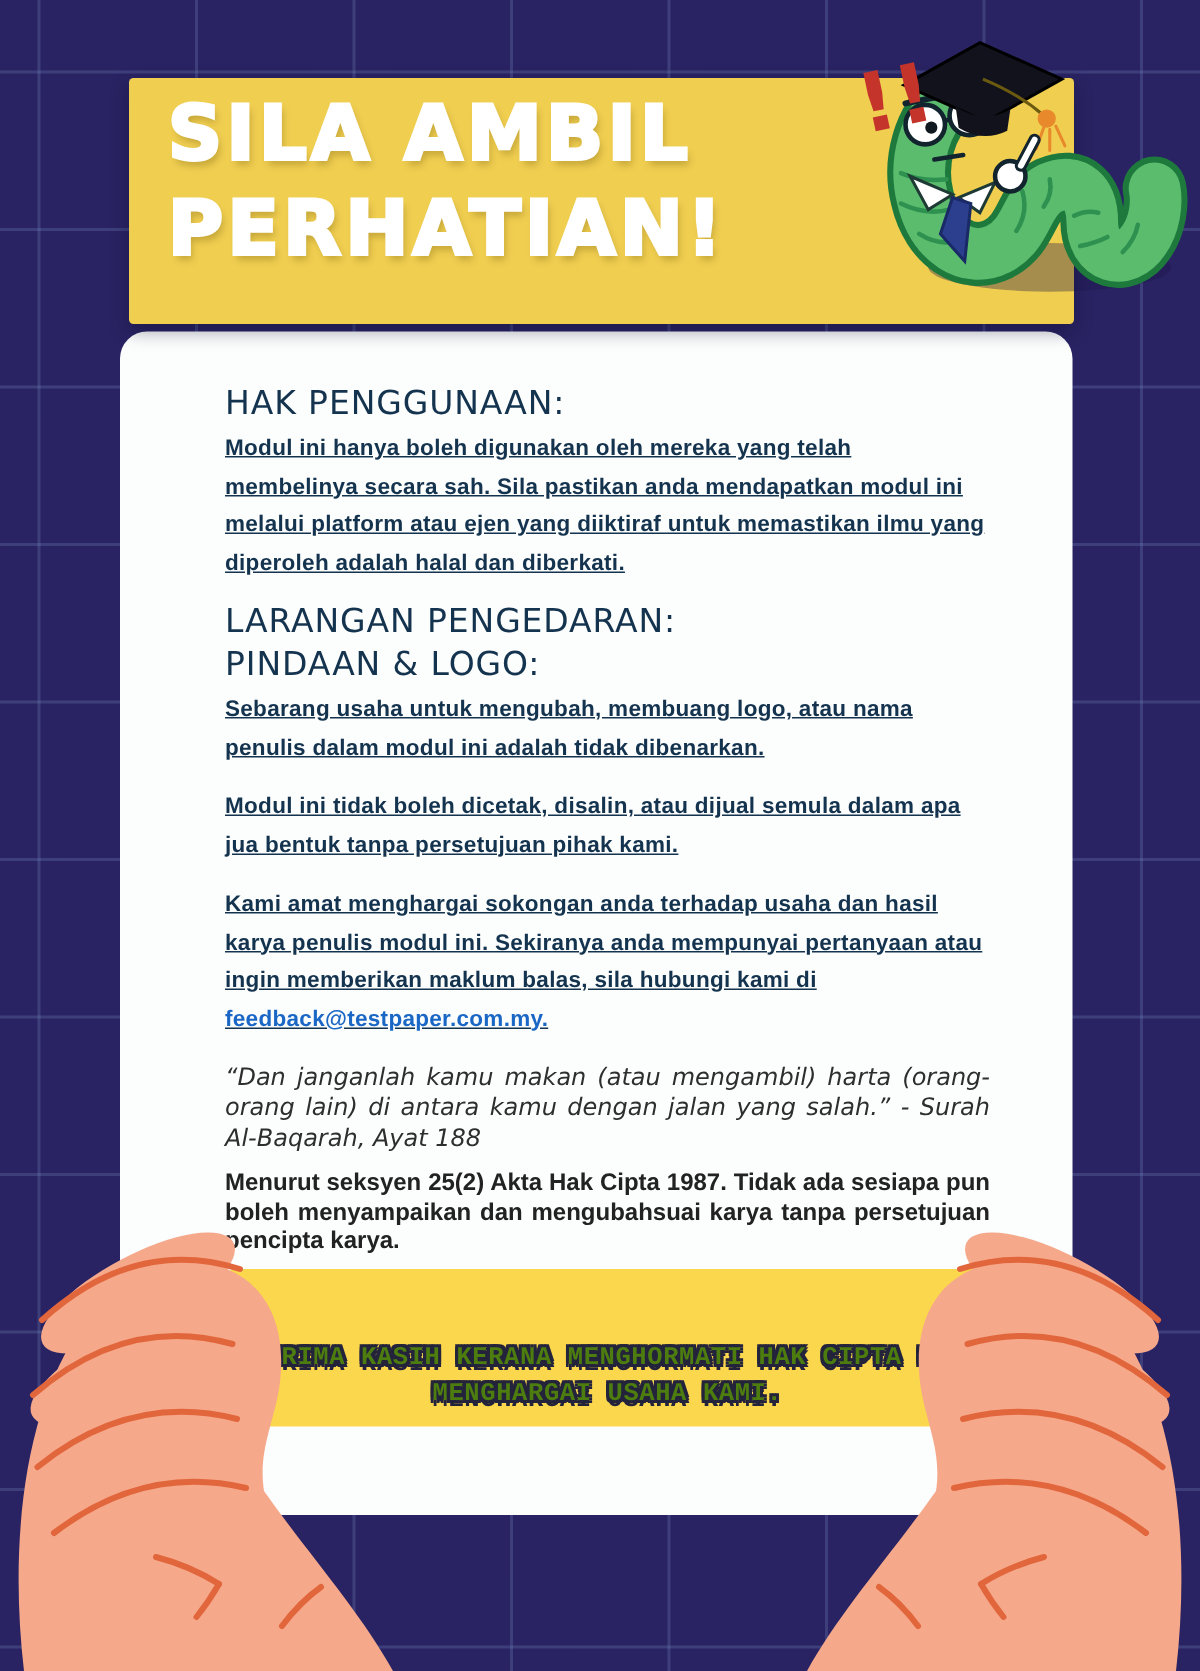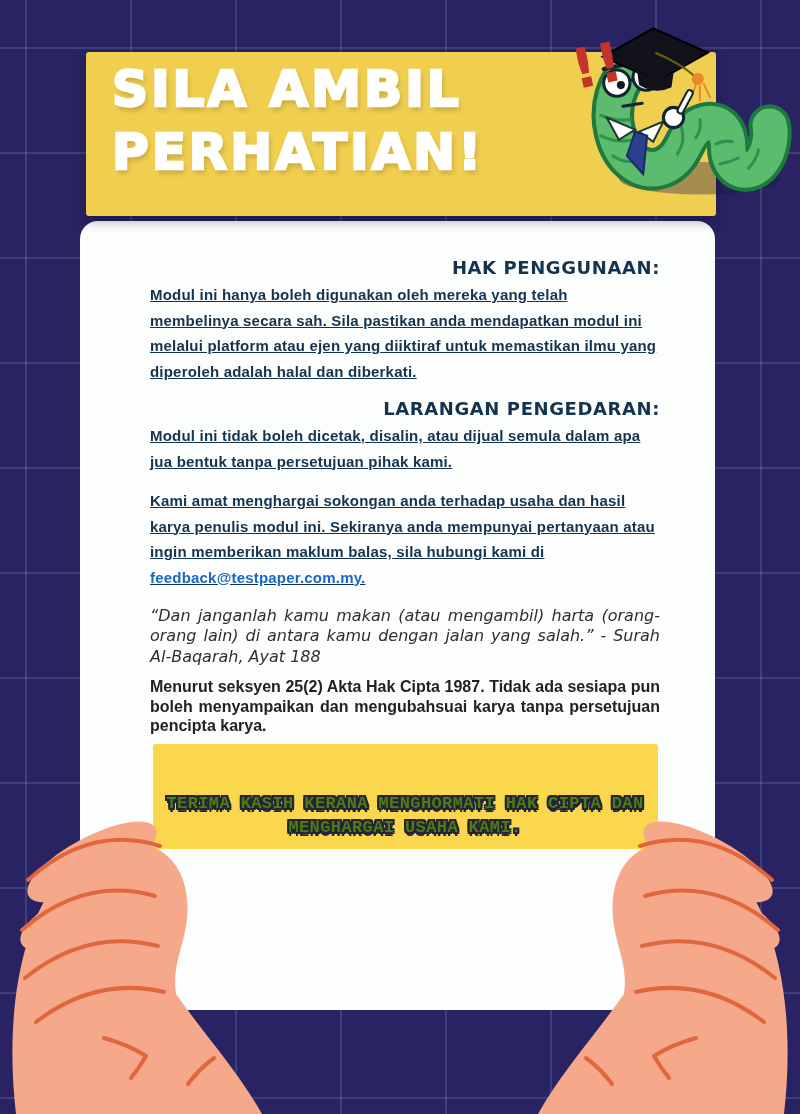--- a/index.html
+++ b/index.html
@@ -30,22 +30,22 @@
   }
   .mascot{position:absolute;left:548px;top:24px;width:248px;height:188px;z-index:3;}
 
   
   .card{
     position:absolute;left:80px;top:221px;width:635px;height:789px;
     background:#FCFDFD;border-radius:18px;z-index:1;
     padding:36px 55px 0 70px;box-sizing:border-box;overflow:hidden;
   }
   .sec-heading{
-    font-family:"DejaVu Sans",sans-serif;font-weight:bold;
-    font-size:18px;letter-spacing:0.6px;color:#14334E;margin:0 0 4px 0;text-align:right;
+    font-family:"DejaVu Sans",sans-serif;font-weight:normal;
+    font-size:22px;letter-spacing:0.6px;color:#14334E;margin:0 0 4px 0;
   }
   .sec-body{
     font-size:15px;font-weight:bold;color:#14334E;
     line-height:1.7;letter-spacing:0.2px;margin:0 0 14px 0;text-decoration:underline;
   }
   .contact{margin-top:6px;margin-bottom:16px;}
   .email-link{color:#1A67C5;font-weight:bold;text-decoration:none;}
   .quote{
     font-family:"DejaVu Sans",sans-serif;font-style:italic;
     font-size:16px;color:#2E2E2E;line-height:1.28;text-align:justify;
@@ -146,20 +146,24 @@
 
   <div>
     <div class="sec-heading">HAK PENGGUNAAN:</div>
     <p class="sec-body">Modul ini hanya boleh digunakan oleh mereka yang telah membelinya secara sah. Sila pastikan anda mendapatkan modul ini melalui platform atau ejen yang diiktiraf untuk memastikan ilmu yang diperoleh adalah halal dan diberkati.</p>
   </div>
 
   <div>
     <div class="sec-heading">LARANGAN PENGEDARAN:</div>
   </div>
 
+  <div>
+    <div class="sec-heading">PINDAAN &amp; LOGO:</div>
+    <p class="sec-body">Sebarang usaha untuk mengubah, membuang logo, atau nama penulis dalam modul ini adalah tidak dibenarkan.</p>
+  </div>
 
   <div>
     <p class="sec-body">Modul ini tidak boleh dicetak, disalin, atau dijual semula dalam apa jua bentuk tanpa persetujuan pihak kami.</p>
   </div>
 
   <p class="sec-body contact"><span>Kami amat menghargai sokongan anda terhadap usaha dan hasil karya penulis modul ini. Sekiranya anda mempunyai pertanyaan atau ingin memberikan maklum balas, sila hubungi kami di</span>
     <a href="#" class="email-link">feedback@testpaper.com.my.</a>
   </p>
 
   <p class="quote">“Dan janganlah kamu makan (atau mengambil) harta (orang-orang lain) di antara kamu dengan jalan yang salah.” - Surah Al-Baqarah, Ayat 188</p>

